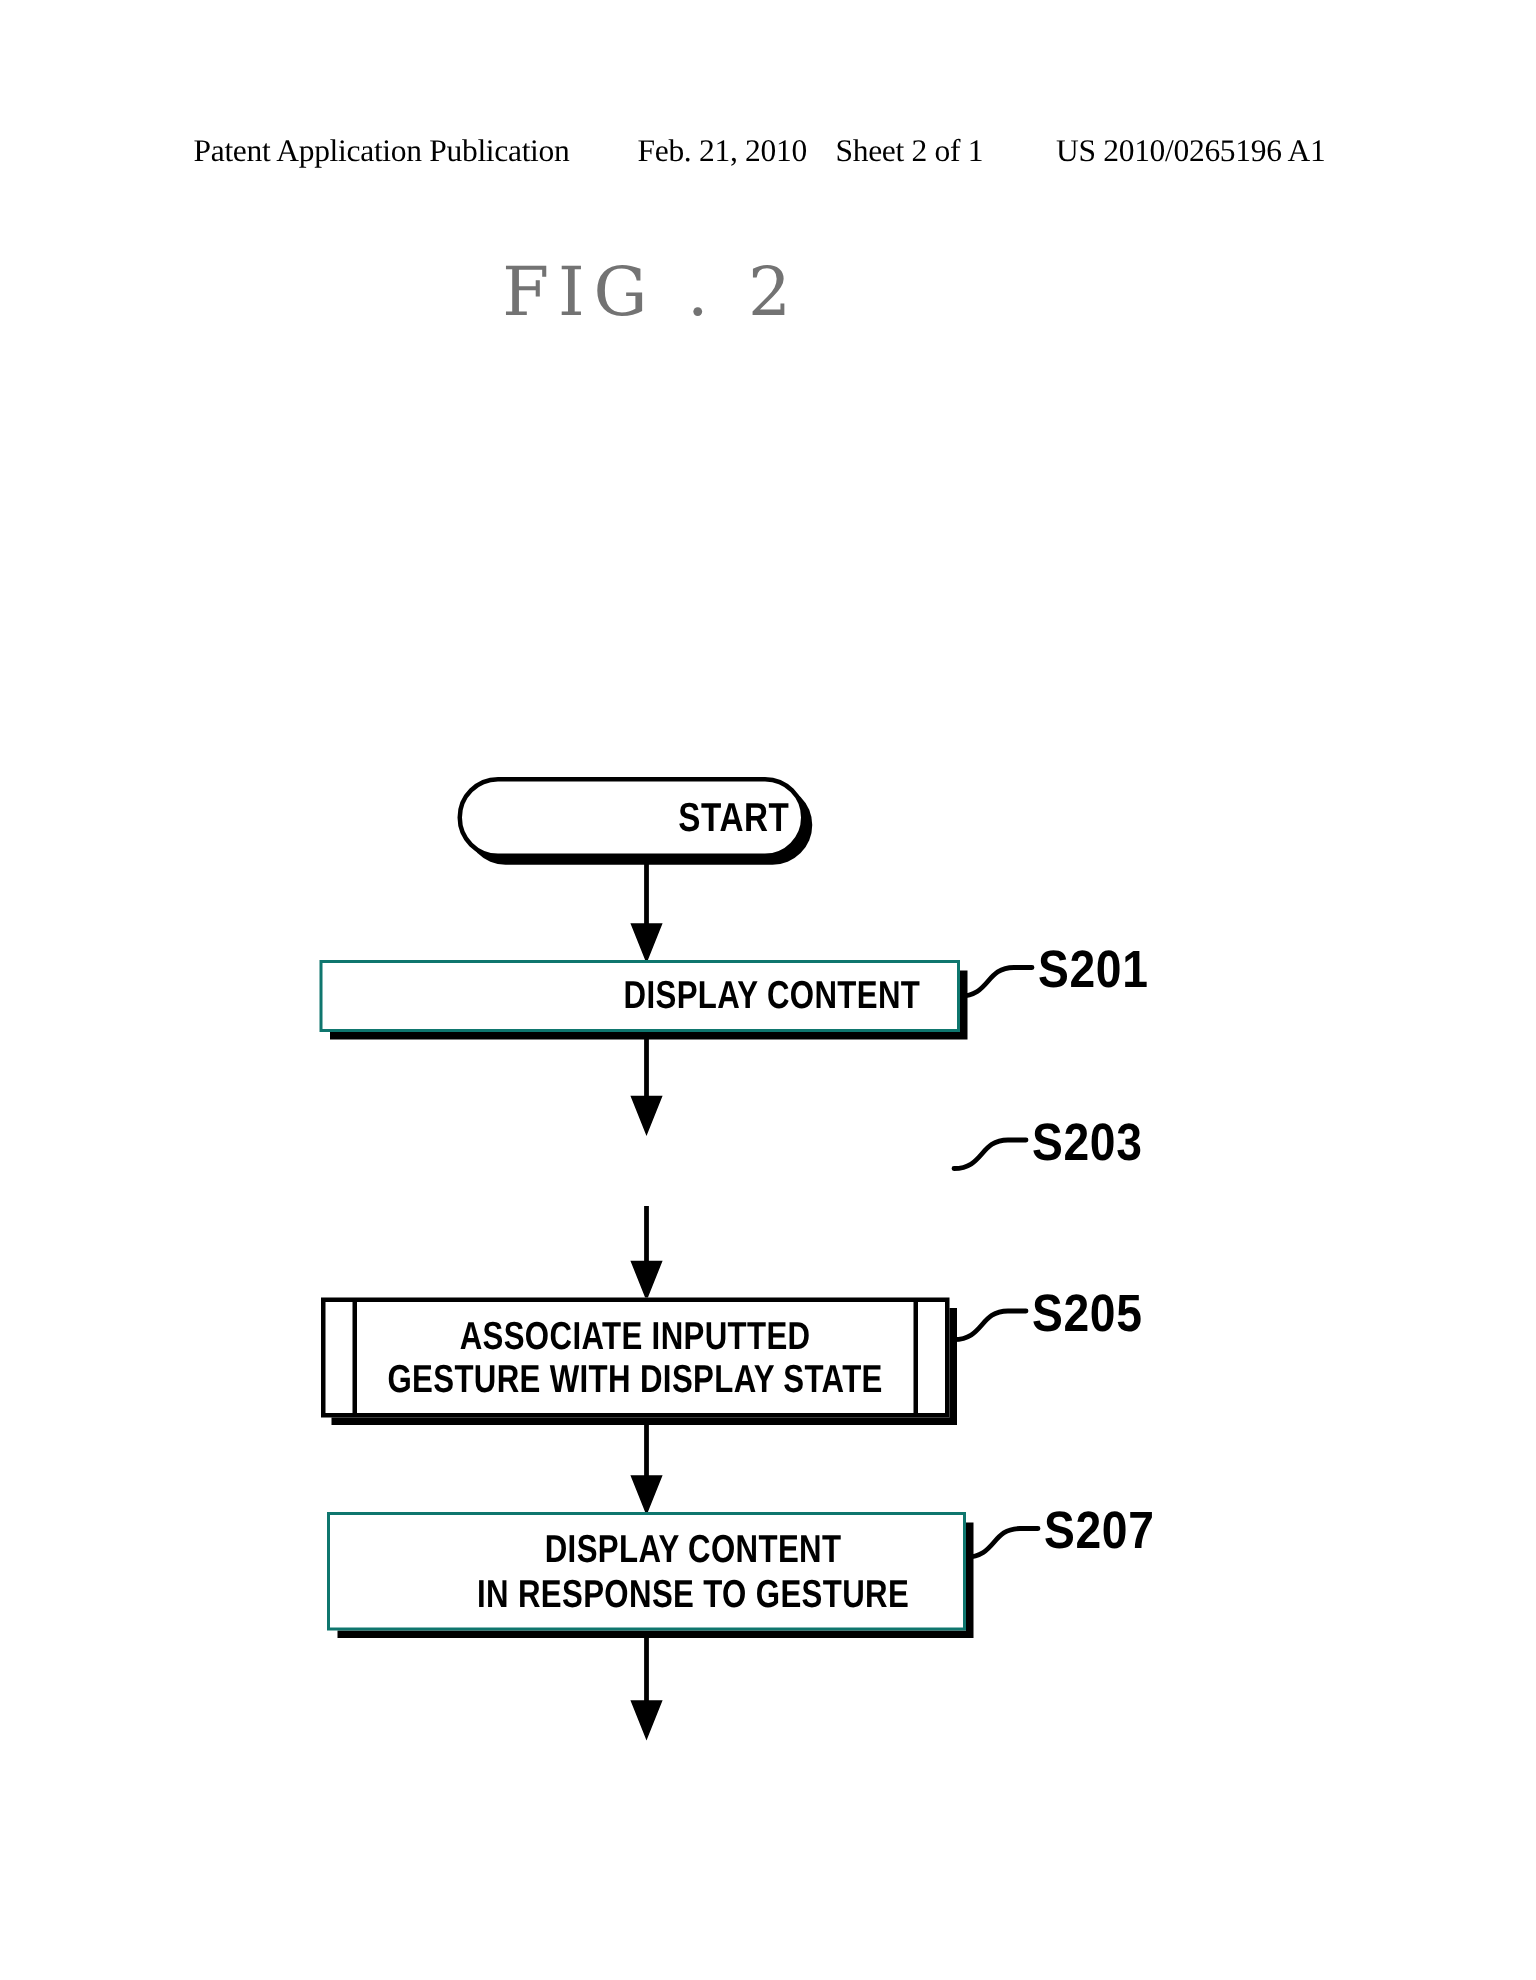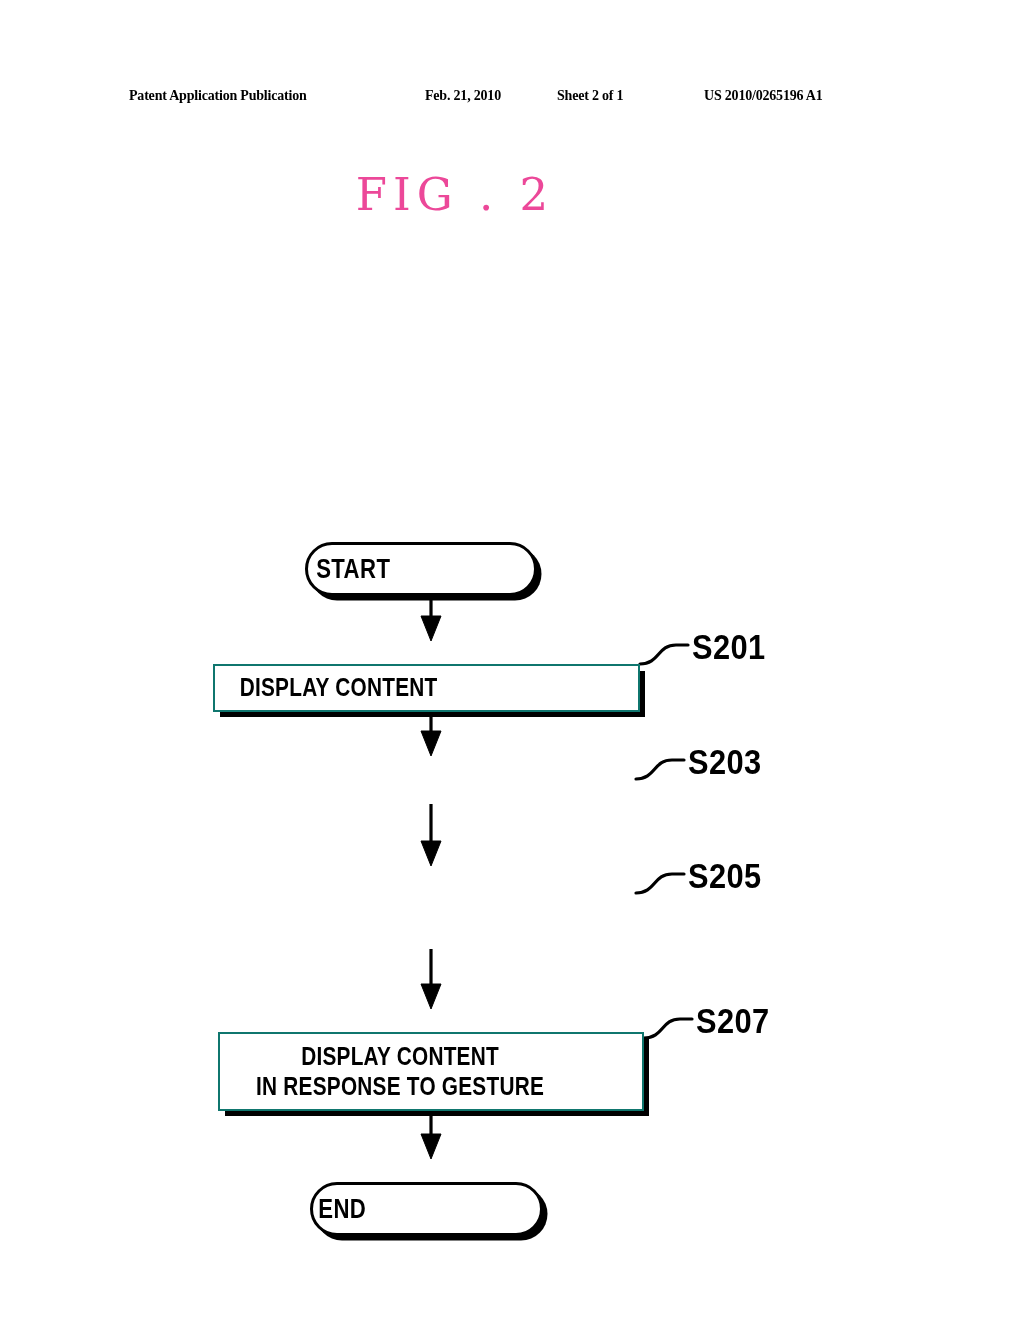--- a/index.html
+++ b/index.html
@@ -19,22 +19,22 @@
   
   #patent-header {
     position: absolute;
     left: 0;
     top: 88px;
     width: 848px;
     height: 26px;
     display: flex;
     align-items: baseline;
     font-family: "Liberation Serif", serif;
-    font-weight: bold;
-    font-size: 14px;
+    font-weight: normal;
+    font-size: 21px;
     letter-spacing: -0.2px;
     white-space: nowrap;
   }
   #patent-header .hdr-pub {
     position: absolute;
     left: 129px;
   }
   #patent-header .hdr-date {
     position: absolute;
     left: 425px;
@@ -52,42 +52,40 @@
   #figure-title {
     position: absolute;
     left: 0;
     top: 168px;
     width: 868px;
     text-align: center;
     font-family: "DejaVu Serif", serif;
     font-size: 45px;
     letter-spacing: 6px;
     font-weight: 400;
-    color: #ec4899;
-    margin-left: 21px;
+    color: #737373;
   }
 
   
   #flowchart {
     position: absolute;
     left: 0;
     top: 0;
     width: 1024px;
     height: 1320px;
   }
 
   .node {
     position: absolute;
     box-sizing: border-box;
     background: #ffffff;
     display: flex;
     align-items: center;
-    justify-content: flex-start;
+    justify-content: flex-end;
     text-align: center;
-    margin-top: 24px;
   }
 
   
   .terminal {
     border: 3.5px solid #000;
     border-radius: 999px;
     box-shadow: 5px 5px 0 -0.5px #000;
   }
   .terminal .node-label {
     font-family: "Liberation Sans Narrow", "Liberation Sans", sans-serif;
@@ -207,25 +205,26 @@
     <span class="node-label">START</span>
   </div>
 
   <div class="node process" style="left:213px; top:640px; width:427px; height:48px;">
     <span class="node-label">DISPLAY CONTENT</span>
   </div>
   <div class="step-ref" style="left:692px; top:627px;">S201</div>
 
   <div class="step-ref" style="left:688px; top:742px;">S203</div>
 
+  <div class="node predefined" style="left:214px; top:865px; width:419px; height:80px;">
+    <span class="node-label">ASSOCIATE INPUTTED
+GESTURE WITH DISPLAY STATE</span>
+  </div>
   <div class="step-ref" style="left:688px; top:856px;">S205</div>
 
   <div class="node process" style="left:218px; top:1008px; width:426px; height:79px;">
     <span class="node-label">DISPLAY CONTENT
 IN RESPONSE TO GESTURE</span>
   </div>
   <div class="step-ref" style="left:696px; top:1001px;">S207</div>
 
-  <div class="node terminal" style="left:310px; top:1158px; width:233px; height:54px;">
-    <span class="node-label">END</span>
-  </div>
 
 </div>
 
 </body></html>

